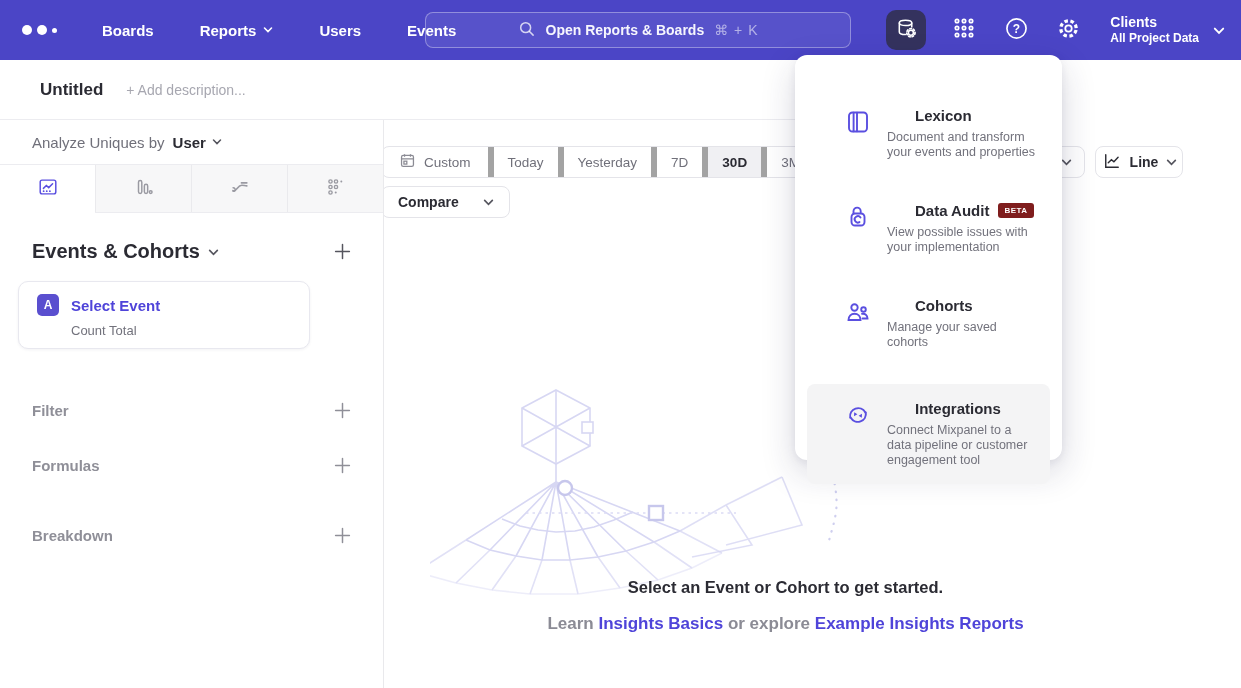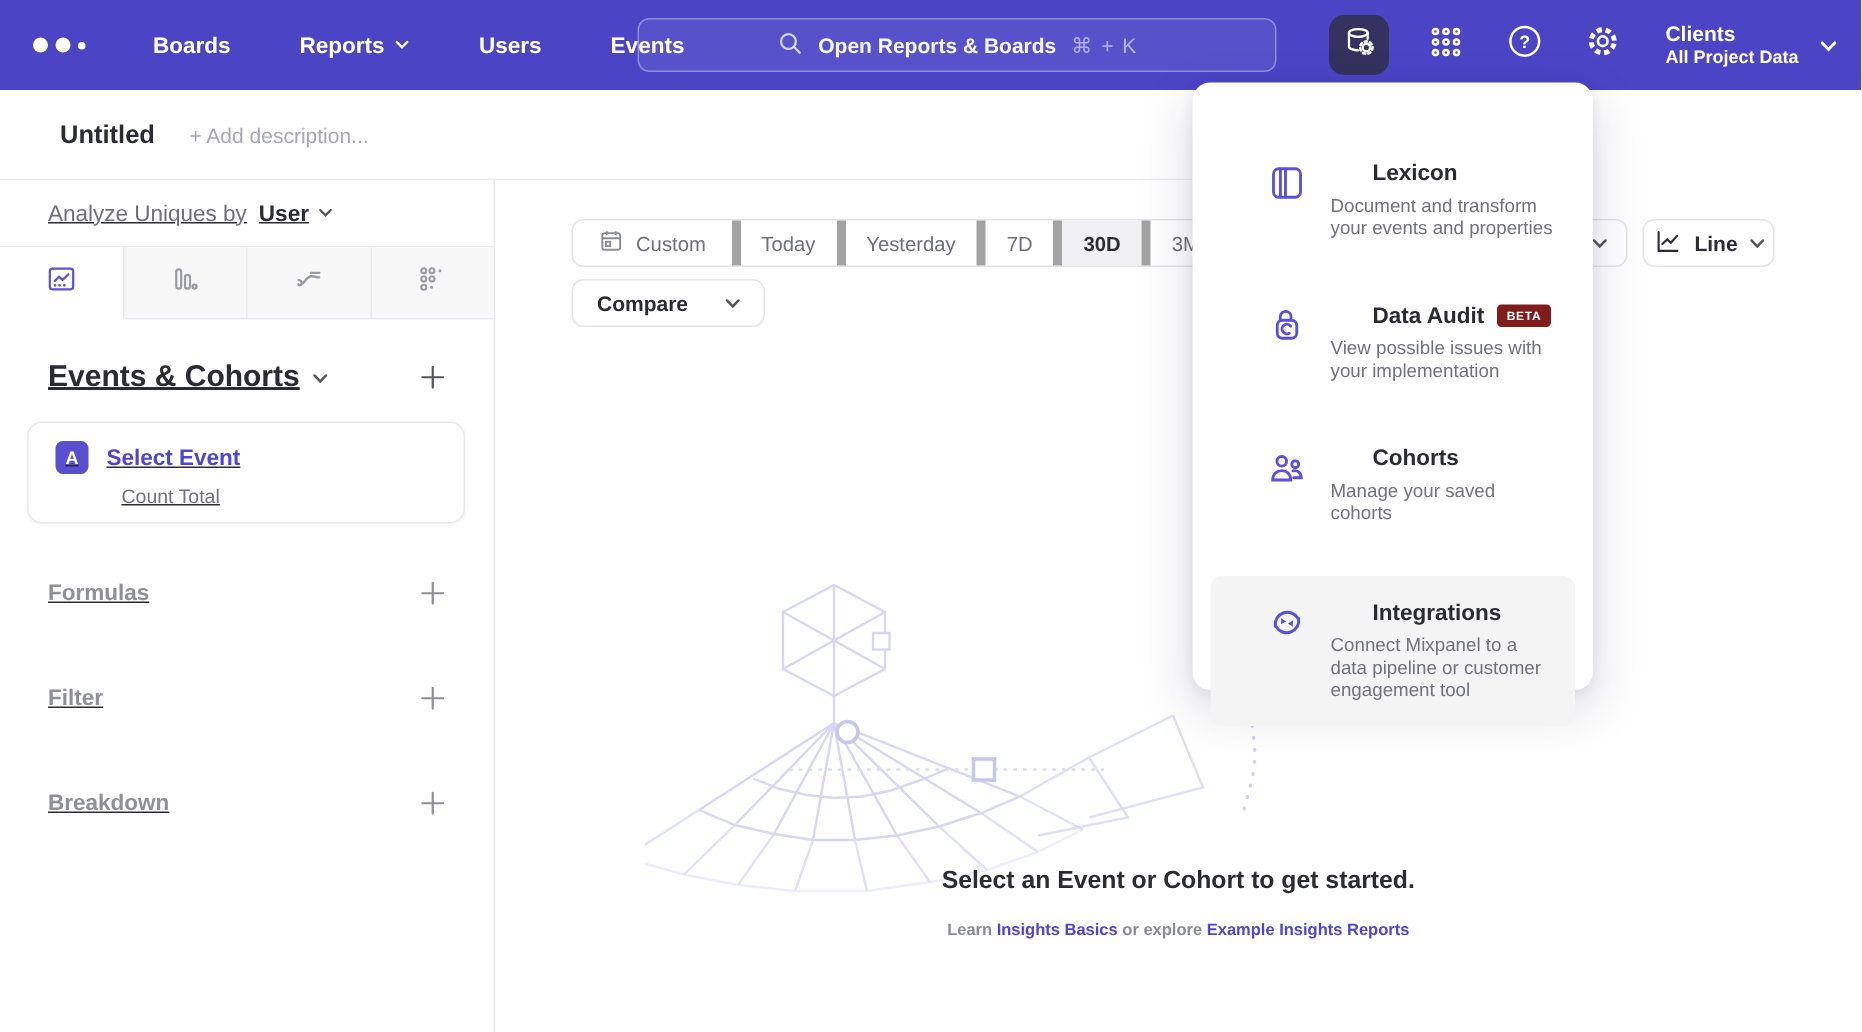--- a/index.html
+++ b/index.html
@@ -43,40 +43,40 @@
   .desc-placeholder{ margin-left:23px; font-size:14px; color:#a7a7b0; cursor:text; }
   .header-actions{ position:absolute; right:24px; top:0; height:60px; display:flex; align-items:center; gap:34px; }
   .h-icon{ width:22px; height:22px; color:#3a3a42; display:flex; align-items:center; justify-content:center; cursor:pointer; }
   .dots3{ display:flex; gap:4px; cursor:pointer; }
   .dots3 i{ width:4px; height:4px; background:#3a3a42; border-radius:50%; }
   .save-btn{
     width:50px; height:30px; border:none; border-radius:6px; background:#bab5f0; color:#fff;
     font-size:14px; font-weight:600; font-family:"Liberation Sans", sans-serif; cursor:default;
   }
   
-  .sidebar{ position:absolute; left:0; top:120px; width:330px; height:568px; background:#fff; border-right:1px solid #e9e9ec; z-index:5;text-decoration:underline; }
+  .sidebar{ position:absolute; left:0; top:120px; width:384px; height:568px; background:#fff; border-right:1px solid #e9e9ec; z-index:5; }
   .analyze-row{ height:45px; display:flex; align-items:center; padding-left:32px; font-size:15px; border-bottom:1px solid #ececf0; }
   .analyze-label{ color:#70707a; }
   .analyze-value{ margin-left:8px; color:#2b2b33; font-weight:700; display:flex; align-items:center; gap:6px; cursor:pointer; }
   .chart-tabs{ display:flex; height:48px; border-bottom:1px solid #ececf0; }
   .ctab{ flex:1; display:flex; align-items:center; justify-content:center; background:#f7f7f8; border-left:1px solid #eaeaed; color:#9a9aa2; cursor:pointer; }
   .ctab:first-child{ border-left:none; }
   .ctab.selected{ background:#fff; color:#5a4fe0; border-bottom:1px solid #fff; margin-bottom:-1px; }
   .section-head{ display:flex; align-items:center; padding:0 32px 0 32px; margin-top:27px; }
   .section-title{ font-size:20px; font-weight:700; color:#2b2b33; display:flex; align-items:center; gap:8px; cursor:pointer; }
   .plus-btn{ margin-left:auto; color:#6f6f78; cursor:pointer; width:18px; height:18px; display:flex; align-items:center; justify-content:center; }
   .event-card{
     margin:18px 20px 0 18px; width:292px; height:68px; background:#fff;
     border:1px solid #e8e8ef; border-radius:10px; box-shadow:0 1px 3px rgba(30,30,60,0.06);
     padding:12px 0 0 18px; cursor:pointer;
   }
   .event-row{ display:flex; align-items:center; gap:12px; }
   .event-badge{ width:22px; height:22px; border-radius:5px; background:#5a4fcf; color:#fff; font-size:12px; font-weight:700; display:flex; align-items:center; justify-content:center; }
   .event-title{ color:#4f44d9; font-size:15px; font-weight:600; }
-  .event-sub{ margin:7px 0 0 44px; color:#72727c; font-size:13px; }
+  .event-sub{ margin:7px 0 0 34px; color:#72727c; font-size:13px; }
   .group-row{ display:flex; align-items:center; padding:0 32px; margin-top:52px; }
   .group-label{ font-size:15px; font-weight:600; color:#8f8f98; }
   
   .main{ position:absolute; left:330px; top:120px; width:911px; height:568px; background:#fff; }
   .date-bar{
     position:absolute; left:51px; top:26px; width:704px; height:32px; background:#fff;
     border:1px solid #e4e4e9; border-radius:8px; display:flex; align-items:stretch; font-size:13.5px; color:#70707a;
   }
   .seg{ display:flex; align-items:center; gap:8px; padding:0 14px; border-left:6px solid #a3a3a3; cursor:pointer; white-space:nowrap; }
   .seg:first-child{ border-left:none; padding:0 17px; }
@@ -90,21 +90,21 @@
   }
   .line-btn{
     position:absolute; left:765px; top:26px; width:88px; height:32px; background:#fff;
     border:1px solid #e4e4e9; border-radius:8px; display:flex; align-items:center; justify-content:center; gap:8px;
     font-size:14px; font-weight:600; color:#2b2b33; cursor:pointer;
   }
   
   .illustration{ position:absolute; left:100px; top:220px; z-index:1; pointer-events:none; }
   .empty-state{ position:absolute; left:0; top:458px; width:911px; text-align:center; z-index:2; }
   .empty-title{ font-size:16.5px; font-weight:700; color:#2b2b33; }
-  .empty-links{ margin-top:17px; font-size:11px; color:#8b8b95; font-weight:600; }
+  .empty-links{ margin-top:17px; font-size:17px; color:#8b8b95; font-weight:600; }
   .empty-links .lnk{ color:#4f44d9; font-weight:700; cursor:pointer; }
   
   .panel{
     position:absolute; left:795px; top:55px; width:267px; height:405px; background:#fff;
     border-radius:12px; box-shadow:0 12px 34px rgba(35,35,80,0.18), 0 2px 8px rgba(35,35,80,0.08);
     z-index:50; padding-top:24px;
   }
   .menu-item{ position:relative; display:flex; padding:16px 14px 16px 38px; cursor:pointer; border-radius:8px; margin:0 12px 10px 12px; }
   .menu-item.hovered{ background:#f4f4f5; }
   .mi-icon{ width:26px; height:26px; color:#5a4fe0; flex:0 0 26px; margin-top:2px; }
@@ -286,30 +286,30 @@
     </div>
 
     <div class="event-card">
       <div class="event-row">
         <span class="event-badge">A</span>
         <span class="event-title">Select Event</span>
       </div>
       <div class="event-sub">Count Total</div>
     </div>
 
-    <div class="group-row" style="margin-top:37px;">
-      <span class="group-label">Formulas</span>
+    <div class="group-row">
+      <span class="group-label">Filter</span>
       <span class="plus-btn">
           <svg width="17" height="17" viewBox="0 0 16 16">
             <path d="M8 1.5v13M1.5 8h13" stroke="#8f8f98" stroke-width="1.4" stroke-linecap="round"></path>
           </svg>
         </span>
     </div>
-    <div class="group-row">
-      <span class="group-label">Filter</span>
+    <div class="group-row" style="margin-top:37px;">
+      <span class="group-label">Formulas</span>
       <span class="plus-btn">
           <svg width="17" height="17" viewBox="0 0 16 16">
             <path d="M8 1.5v13M1.5 8h13" stroke="#8f8f98" stroke-width="1.4" stroke-linecap="round"></path>
           </svg>
         </span>
     </div>
     <div class="group-row">
       <span class="group-label">Breakdown</span>
       <span class="plus-btn">
           <svg width="17" height="17" viewBox="0 0 16 16">

